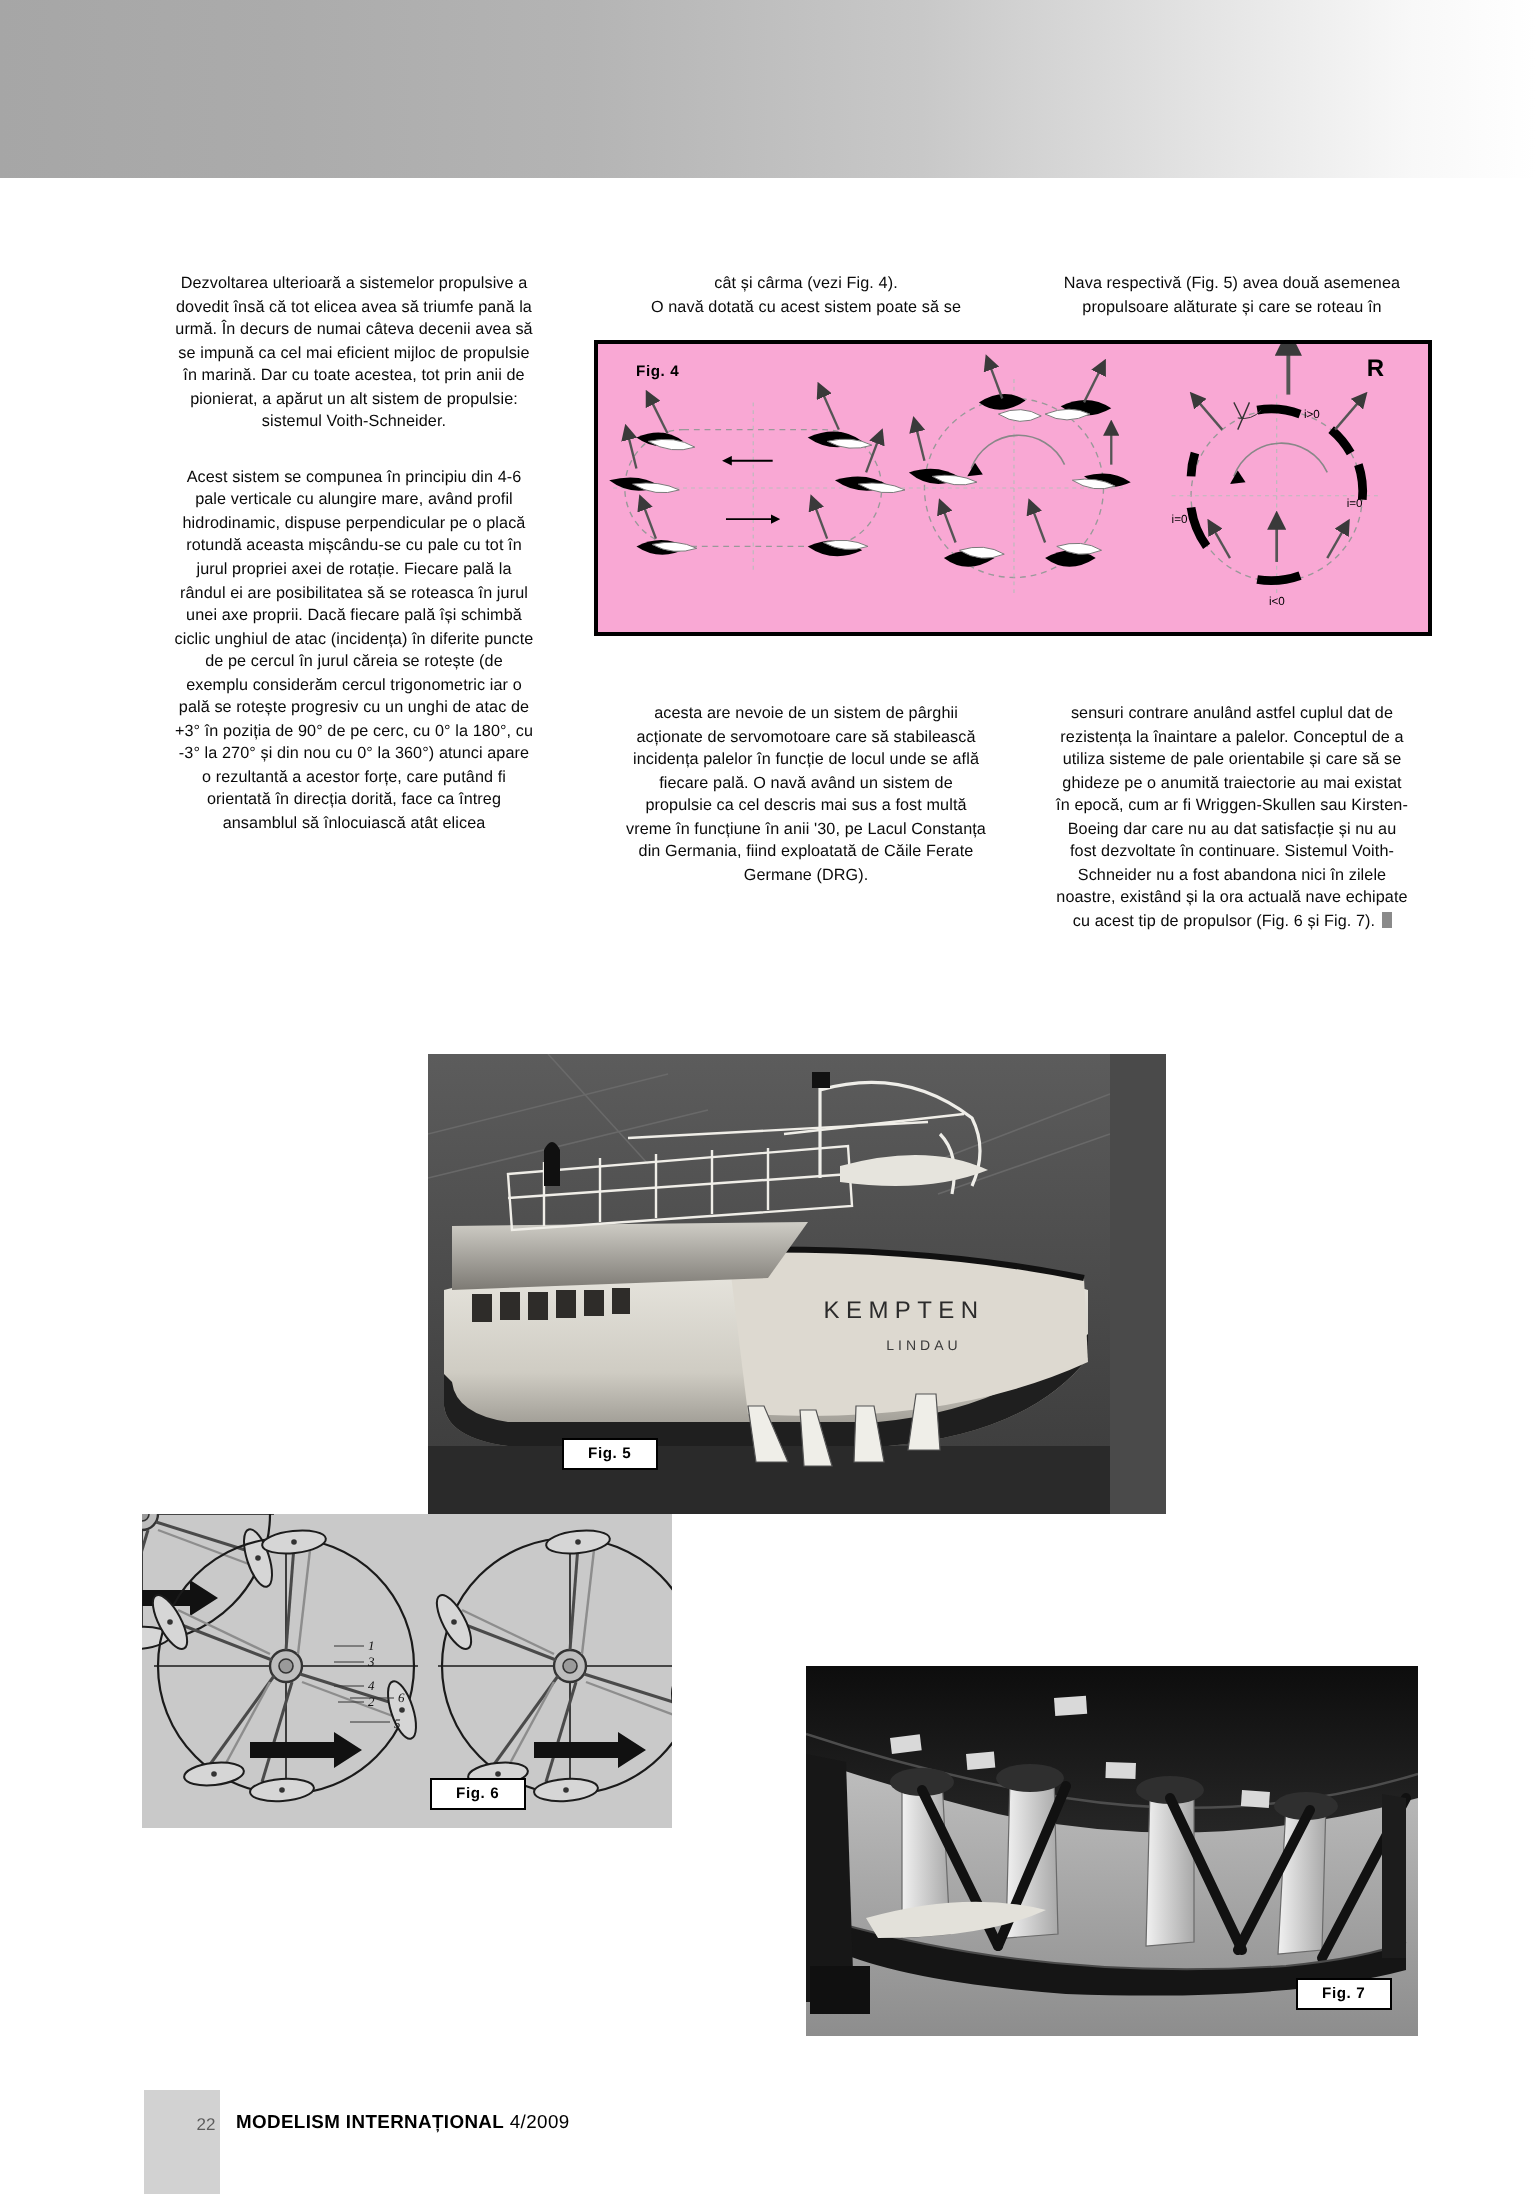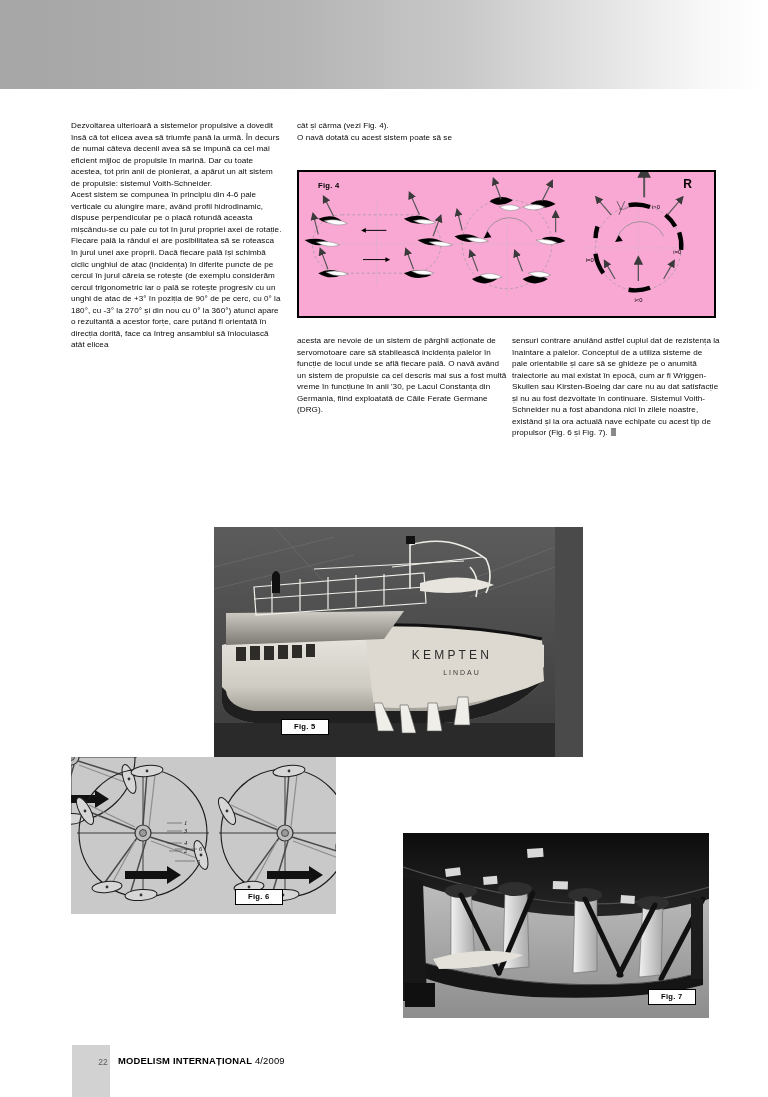--- a/index.html
+++ b/index.html
@@ -16,21 +16,21 @@
     background:linear-gradient(to right,#a6a6a6 0%,#ababab 18%,#b4b4b4 38%,#c8c8c8 60%,#e6e6e6 80%,#f8f8f8 92%,#ffffff 100%);
   }
 
   
   .col{
     position:absolute;top:120px;
     font-size:8.1px;line-height:11.55px;
     text-align:left;letter-spacing:.05px;
     color:#0a0a0a;
   }
-  .col p{margin:0;}
+  .col p{margin:16px;text-align:center;}
   .col1{left:71px;width:212px;}
   .col2a{left:297px;width:212px;top:120px;}
   .col3a{left:512px;width:208px;top:120px;}
   .col2b{left:297px;width:212px;top:335px;}
   .col3b{left:512px;width:208px;top:335px;}
 
   .endmark{display:inline-block;width:5px;height:8px;background:#8a8a8a;
            vertical-align:-1px;margin-left:3px;}
 
   
@@ -54,21 +54,21 @@
     font-size:7.6px;font-weight:600;letter-spacing:.3px;
     padding:2px 12px 3px 12px;color:#000;text-align:center;
   }
 
   .fig5{left:214px;top:527px;width:341px;height:230px;padding-left:28px;}
   .fig5 .ph{position:absolute;inset:0;overflow:hidden;background:#4a4a4a;}
   .fig5cap{left:281px;top:719px;}
 
   .fig6{left:71px;top:757px;width:265px;height:157px;}
   .fig6 .ph{position:absolute;inset:0;overflow:hidden;background:#c9c9c9;}
-  .fig6cap{left:215px;top:889px;margin-left:20px;}
+  .fig6cap{left:215px;top:889px;}
 
   .fig7{left:403px;top:833px;width:306px;height:185px;}
   .fig7 .ph{position:absolute;inset:0;overflow:hidden;background:#777;}
   .fig7cap{left:648px;top:989px;}
 
   
   .pagebox{
     position:absolute;left:72px;top:1045px;width:38px;height:52px;
     background:#d2d2d2;
   }
@@ -93,20 +93,23 @@
   <div class="col col1">
     <p>Dezvoltarea ulterioară a sistemelor propulsive a dovedit însă că tot elicea avea să triumfe pană la urmă. În decurs de numai câteva decenii avea să se impună ca cel mai eficient mijloc de propulsie în marină. Dar cu toate acestea, tot prin anii de pionierat, a apărut un alt sistem de propulsie: sistemul Voith-Schneider.</p>
     <p>Acest sistem se compunea în principiu din 4-6 pale verticale cu alungire mare, având profil hidrodinamic, dispuse perpendicular pe o placă rotundă aceasta mișcându-se cu pale cu tot în jurul propriei axei de rotație. Fiecare pală la rândul ei are posibilitatea să se roteasca în jurul unei axe proprii. Dacă fiecare pală își schimbă ciclic unghiul de atac (incidența) în diferite puncte de pe cercul în jurul căreia se rotește (de exemplu considerăm cercul trigonometric iar o pală se rotește progresiv cu un unghi de atac de +3° în poziția de 90° de pe cerc, cu 0° la 180°, cu -3° la 270° și din nou cu 0° la 360°) atunci apare o rezultantă a acestor forțe, care putând fi orientată în direcția dorită, face ca întreg ansamblul să înlocuiască atât elicea</p>
   </div>
 
   <div class="col col2a">
     <p style="white-space:pre-line">cât și cârma (vezi Fig. 4).
 O navă dotată cu acest sistem poate să se</p>
   </div>
 
+  <div class="col col3a">
+    <p>Nava respectivă (Fig. 5) avea două asemenea propulsoare alăturate și care se roteau în</p>
+  </div>
 
   <div class="fig4-box">
     <div class="fig4-cap">Fig. 4</div>
     <div class="fig4-R">R</div>
 
     <svg class="fig4-svg" viewBox="0 0 419 148">
       <defs>
         <marker id="ah" markerWidth="7" markerHeight="7" refX="1" refY="3.5" orient="auto">
           <path d="M0,0 L7,3.5 L0,7 Z" fill="#3a3a3a"></path>
         </marker>

